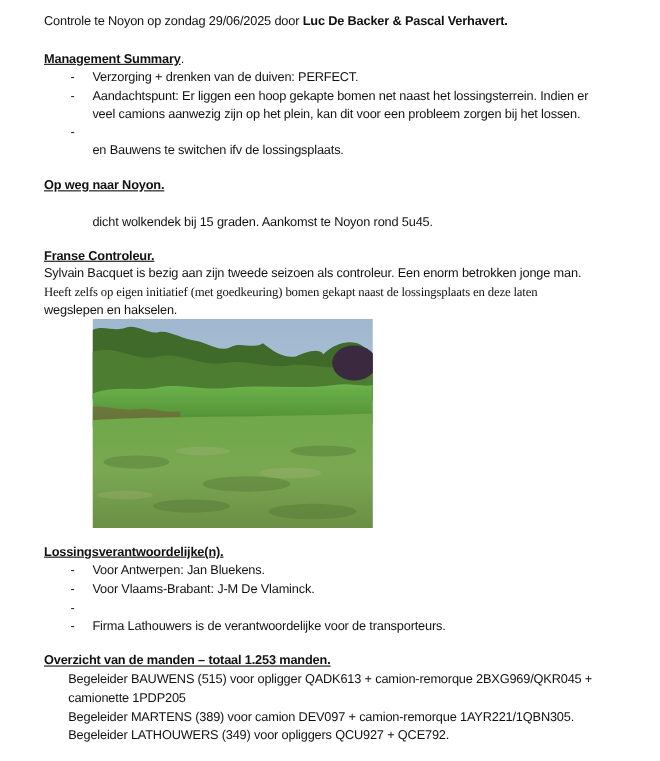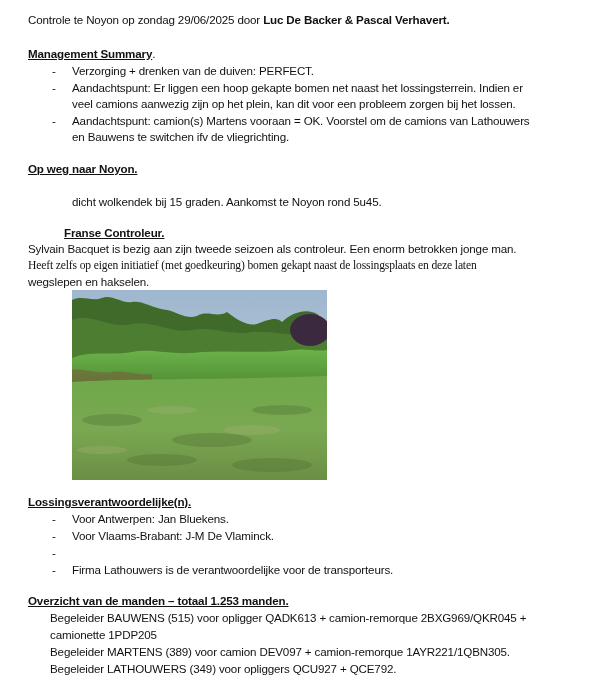--- a/index.html
+++ b/index.html
@@ -1,20 +1,20 @@
 <!DOCTYPE html>
 <html><head>
 <meta charset="utf-8">
 <style>
   html, body { margin:0; padding:0; background:#ffffff; }
   body {
     width:600px; height:692px; overflow:hidden; position:relative;
     font-family:"Liberation Sans", sans-serif; color:#111; font-size:11.6px;
   }
-  .doc { position:absolute; left:0; top:0; width:506px; height:692px; }
+  .doc { position:absolute; left:12px; top:0; width:506px; height:692px; }
   .line { position:absolute; white-space:nowrap; line-height:16px; letter-spacing:-0.15px; }
   .b { font-weight:bold; }
   .h { font-weight:bold; text-decoration:underline; }
   .dash { position:absolute; line-height:16px; }
   .photo {
     position:absolute; left:72px; top:290px; width:255px; height:190px; overflow:hidden;
   }
 </style>
 </head>
 <body>
@@ -26,27 +26,26 @@
   <div class="line" style="left:28px;top:46px;"><span class="h">Management Summary</span><span>.</span></div>
 
   <span class="dash" style="left:52px;top:63px;">-</span>
   <div class="line" style="left:72px;top:63px;">Verzorging + drenken van de duiven: PERFECT.</div>
 
   <span class="dash" style="left:52px;top:80px;">-</span>
   <div class="line" style="left:72px;top:96px;">veel camions aanwezig zijn op het plein, kan dit voor een probleem zorgen bij het lossen.</div>
   <div class="line" style="left:72px;top:80px;">Aandachtspunt: Er liggen een hoop gekapte bomen net naast het lossingsterrein. Indien er</div>
 
   <span class="dash" style="left:52px;top:113px;">-</span>
-  <div class="line" style="left:72px;top:113px;">Aandachtspunt: camion(s) Martens vooraan = OK. Voorstel om de camions van Lathouwers</div>
-  <div class="line" style="left:72px;top:129px;">en Bauwens te switchen ifv de vliegrichting.</div>
+  <div class="line" style="left:72px;top:129px;">en Bauwens te switchen ifv de lossingsplaats.</div>
 
   <div class="line h" style="left:28px;top:161px;">Op weg naar Noyon.</div>
   <div class="line" style="left:72px;top:194px;">dicht wolkendek bij 15 graden. Aankomst te Noyon rond 5u45.</div>
 
-  <div class="line h" style="left:28px;top:225px;margin-left:36px;">Franse Controleur.</div>
+  <div class="line h" style="left:28px;top:225px;">Franse Controleur.</div>
   <div class="line" style="left:28px;top:241px;">Sylvain Bacquet is bezig aan zijn tweede seizoen als controleur. Een enorm betrokken jonge man.</div>
   <div class="line" style="left:28px;top:258px;font-family:Liberation Serif, serif;">Heeft zelfs op eigen initiatief (met goedkeuring) bomen gekapt naast de lossingsplaats en deze laten</div>
   <div class="line" style="left:28px;top:274px;">wegslepen en hakselen.</div>
 
   <div class="photo">
     <svg width="255" height="190" viewBox="0 0 255 190">
       <defs>
         <linearGradient id="sky" x1="0" y1="0" x2="0" y2="1">
           <stop offset="0" stop-color="#9fb7cf"></stop>
           <stop offset="1" stop-color="#c4d3df"></stop>

